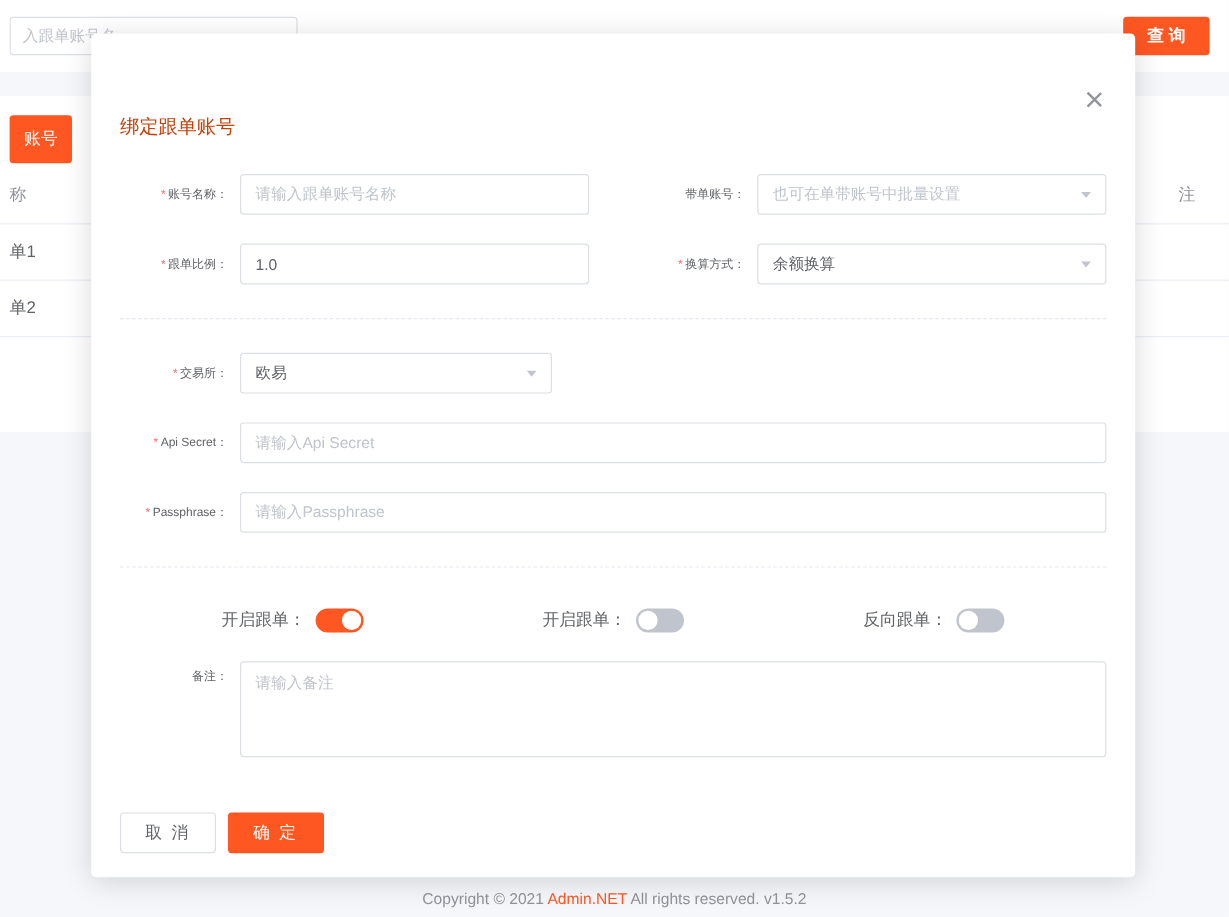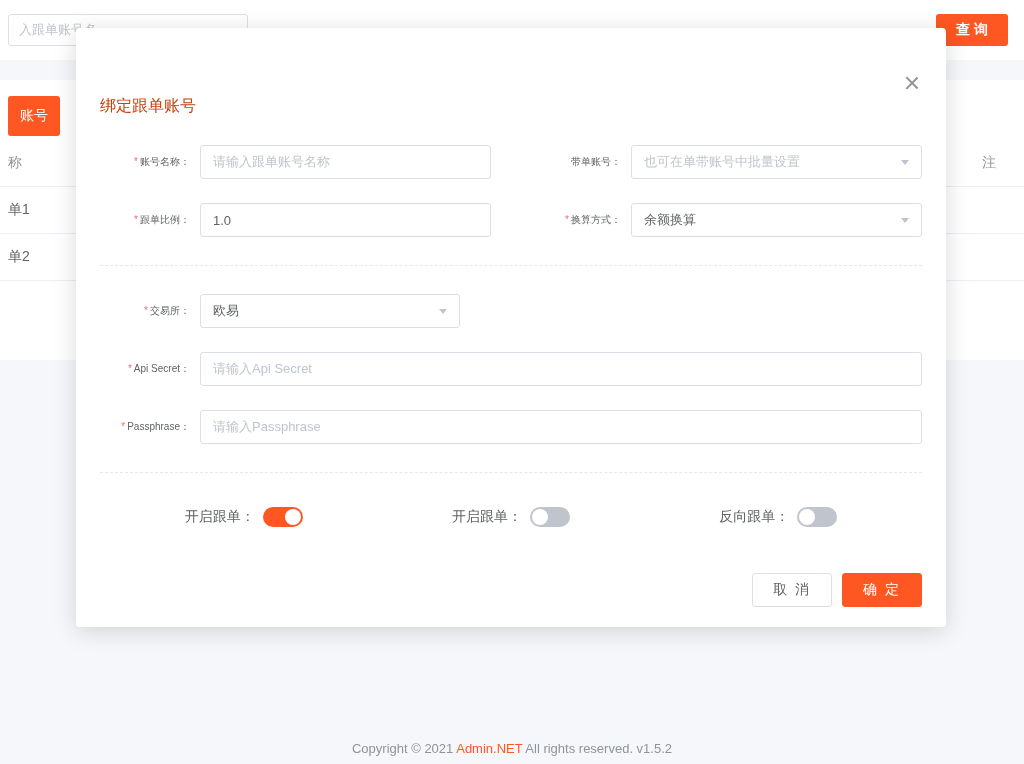--- a/index.html
+++ b/index.html
@@ -212,21 +212,20 @@
       width: 16px; height: 16px;
       border-radius: 50%;
       background: #fff;
     }
     .switch.on .knob { right: 2px; }
     .switch.off .knob { left: 2px; }
 
     .dialog-footer {
       padding: 12px 24px 20px;
       display: flex;
-      justify-content: flex-end;
       gap: 10px;
     }
     .btn {
       height: 34px;
       padding: 0 20px;
       border-radius: 3px;
       font-size: 14px;
       cursor: pointer;
       border: 1px solid #dcdfe6;
       background: #fff;
@@ -352,20 +351,26 @@
           </div>
       </div>
       <div class="toggle-item">
         <span class="toggle-label">反向跟单：</span>
         <div class="switch off">
             <div class="knob"></div>
           </div>
       </div>
     </div>
 
+    <div class="form-row">
+      <div class="form-item full align-top">
+        <label class="form-label"><span>备注</span>：</label>
+        <textarea class="form-control" placeholder="请输入备注" style=""></textarea>
+      </div>
+    </div>
 
   </div>
 
   <div class="dialog-footer">
     <button class="btn">取 消</button>
     <button class="btn primary">确 定</button>
   </div>
 </div>
 
 </body></html>

